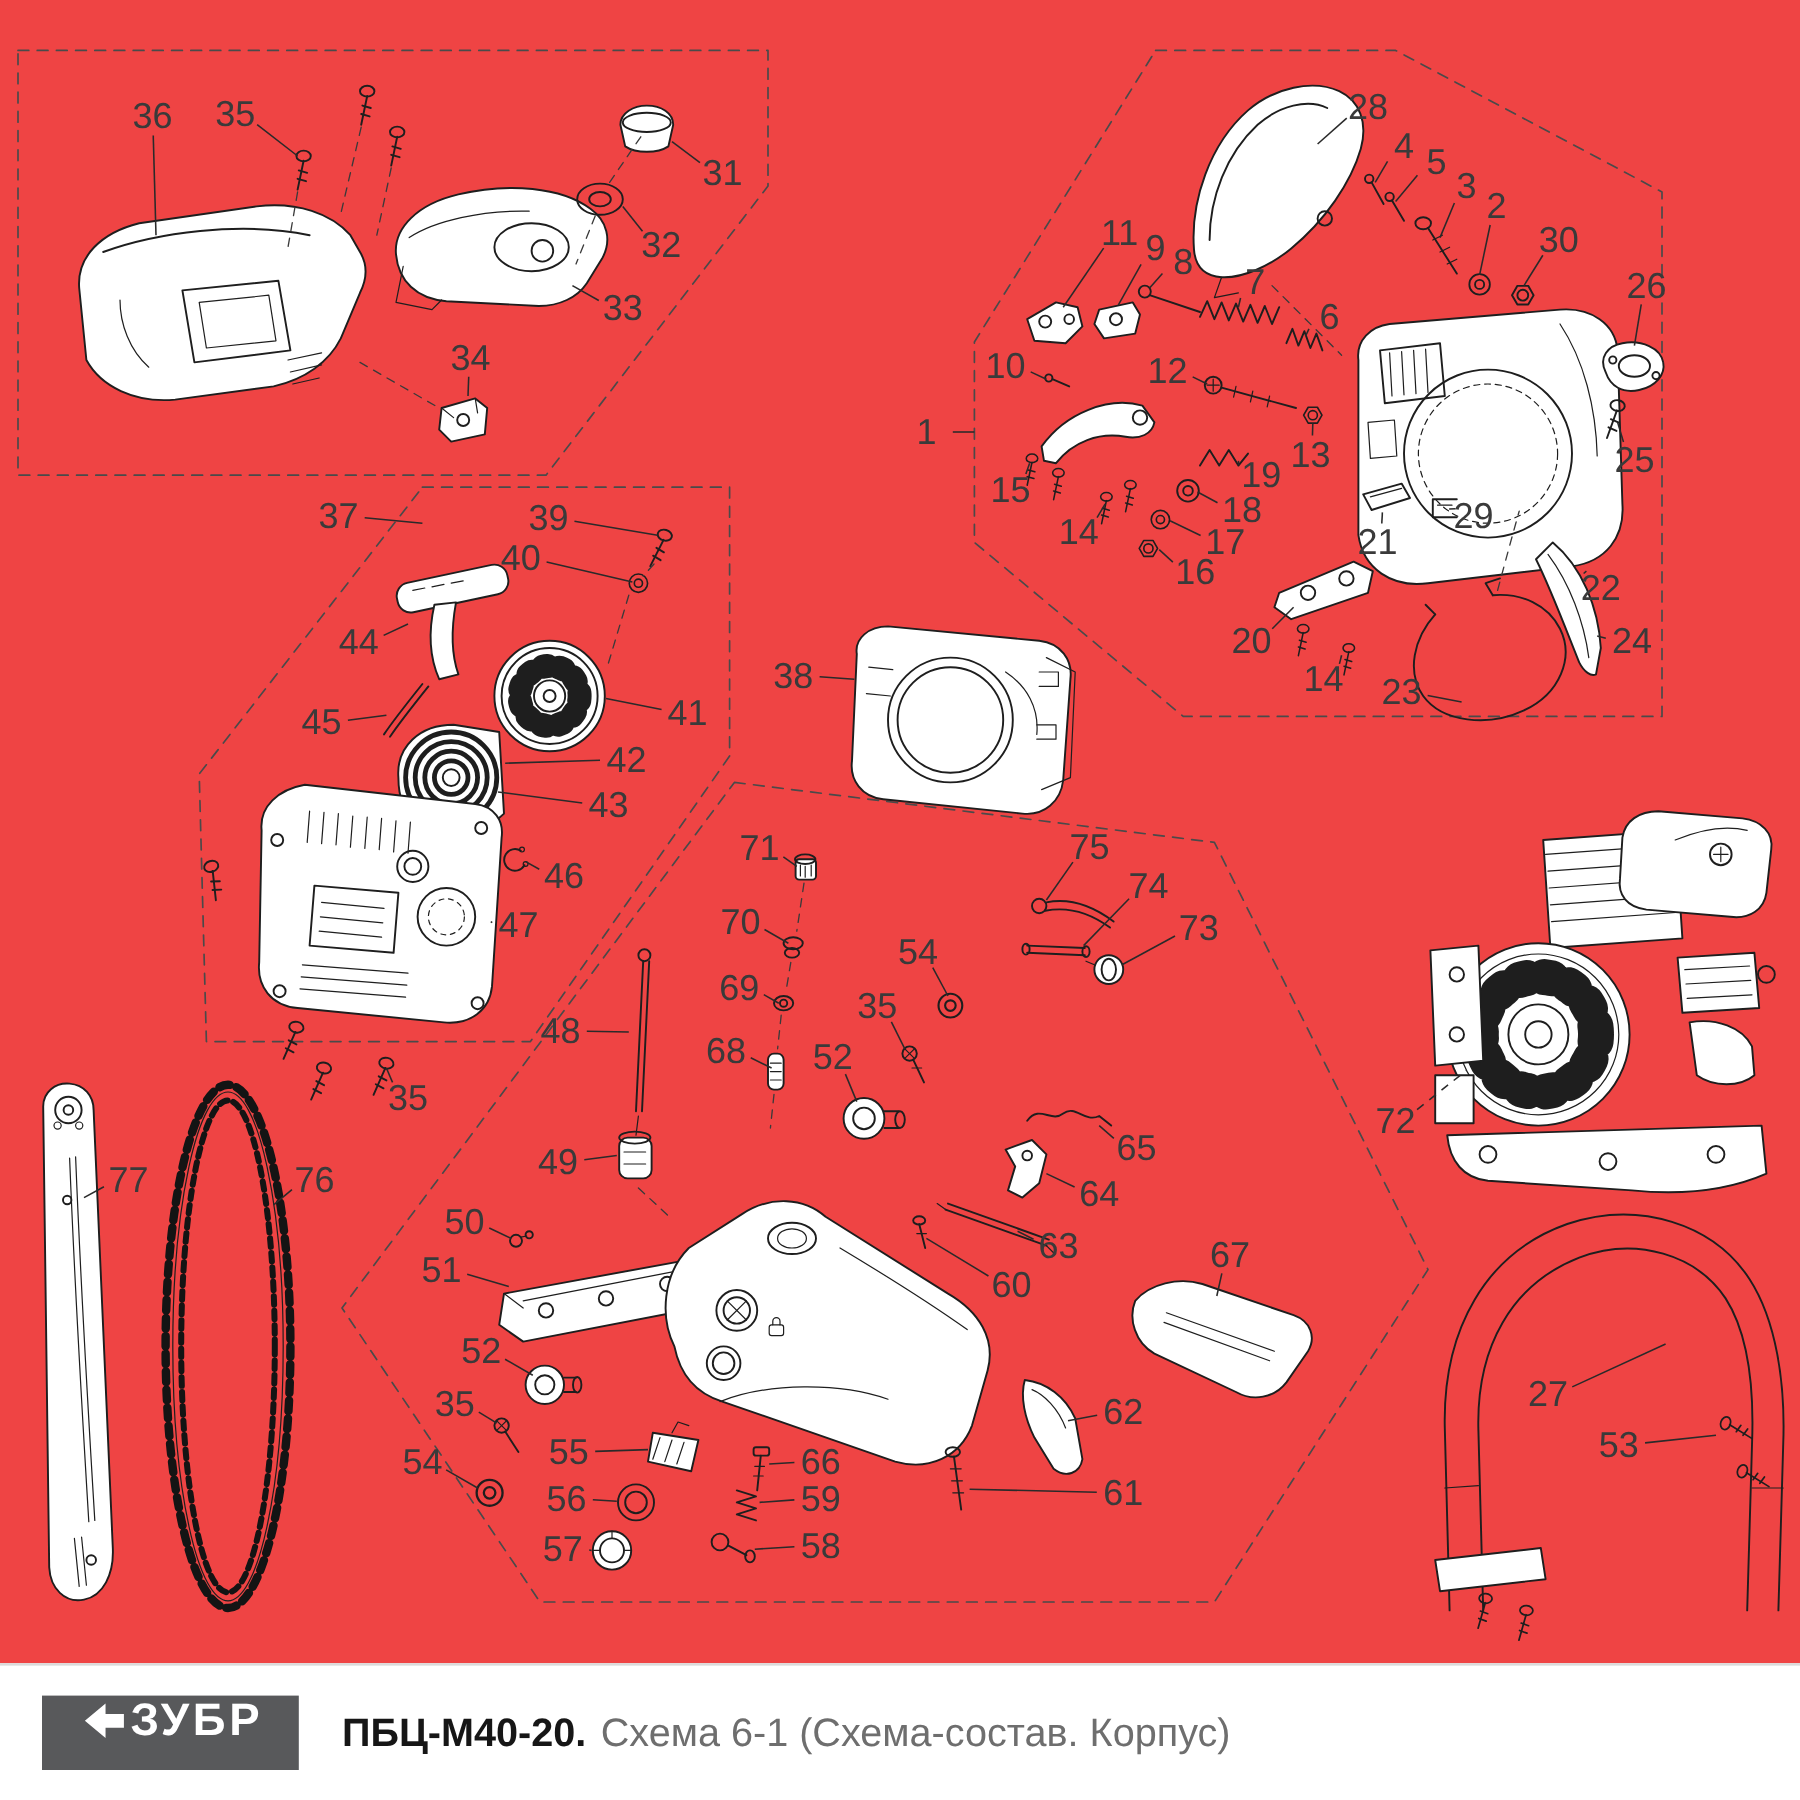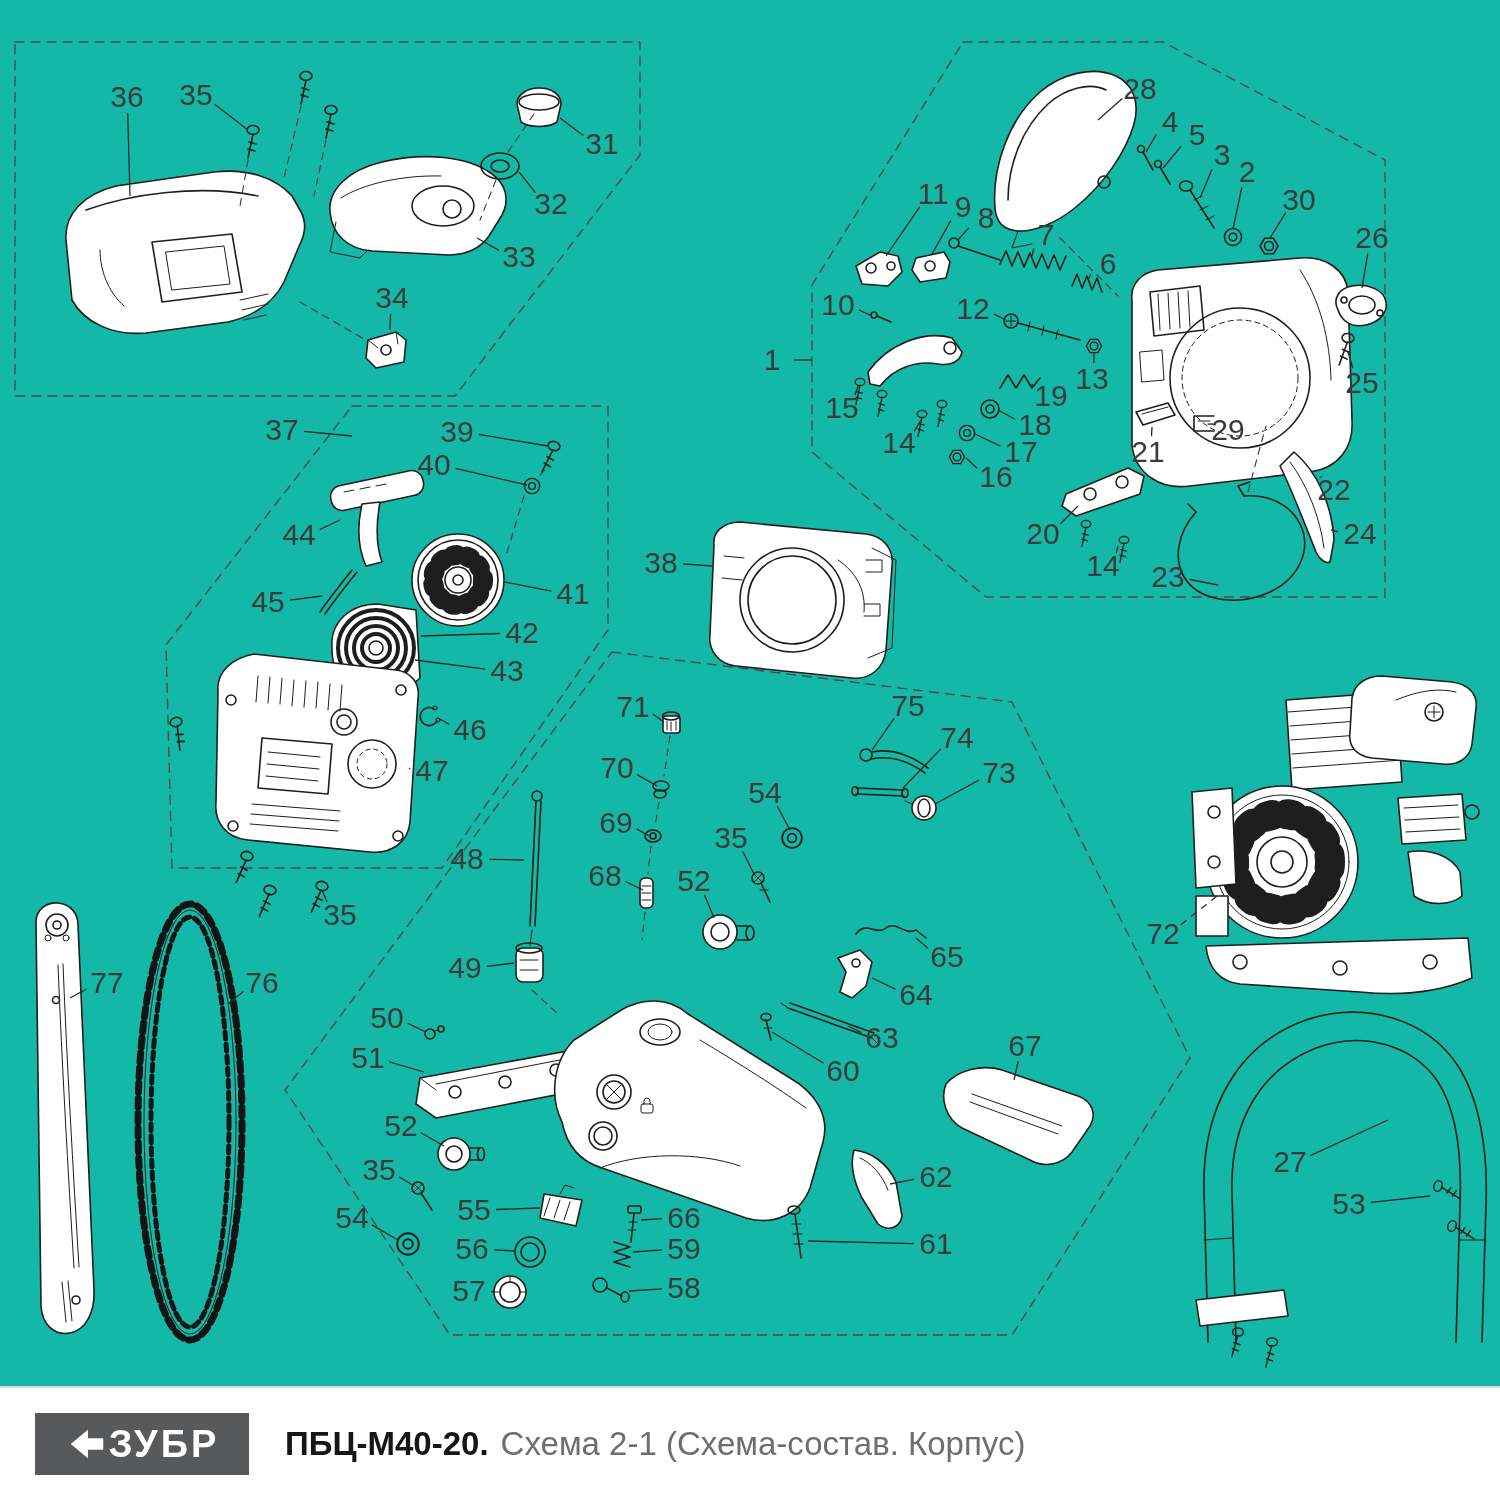--- a/index.html
+++ b/index.html
@@ -1,34 +1,34 @@
 <!DOCTYPE html>
 <html><head>
 <meta charset="utf-8">
 <style>
   html,body{margin:0;padding:0;background:#ffffff;}
-  .page{position:relative;width:1500px;height:1500px;background:#14b8a6;overflow:hidden;
+  .page{position:relative;width:1500px;height:1500px;background:#ef4444;overflow:hidden;
         font-family:"Liberation Sans","DejaVu Sans",sans-serif;}
   #diagram{display:block;}
   .art{fill:none;stroke:#1e1e1e;stroke-width:1.6;stroke-linecap:round;stroke-linejoin:round;}
   .art .w{fill:#ffffff;}
   .art .thin{stroke-width:1;}
   .art .coil{stroke-width:4;}
   .art .dash{stroke-dasharray:7 6;stroke-width:1.1;stroke:#3a3a3a;}
   .art .groupbox{fill:none;stroke:#4a4a4a;stroke-width:1.4;stroke-dasharray:9 7;}
   .art .fins{stroke-width:30;stroke-dasharray:6 15;}
   .art .fins-sm{stroke-width:20;stroke-dasharray:4 10;}
   .art .chain-o{stroke:#141414;stroke-width:7;stroke-dasharray:9 6;}
   .art .chain-i{stroke:#141414;stroke-width:5;stroke-dasharray:7 5;}
   .leader{stroke:#2a2a2a;stroke-width:1.3;}
   .leader.dashed{stroke-dasharray:7 6;}
   .callout{font-family:"Liberation Sans","DejaVu Sans",sans-serif;font-size:30px;fill:#3a3a3a;text-anchor:middle;}
   .footer{position:absolute;left:0;top:1386px;width:1500px;height:114px;box-sizing:border-box;
           border-top:2px solid #dadada;display:flex;align-items:center;gap:36px;padding-left:35px;background:#fff;}
-  .logo{width:214px;height:62px;background:#58595b;display:flex;align-items:center;justify-content:center;flex:0 0 auto;}
+  .logo{width:214px;height:62px;background:#58595b;display:flex;align-items:flex-start;justify-content:center;flex:0 0 auto;}
   .logo-text{color:#fff;font-weight:bold;font-size:38px;letter-spacing:3px;}
   .title-line{font-size:33px;color:#6e6e6e;white-space:nowrap;}
   .model{color:#161616;font-weight:bold;margin-right:12px;}
 </style>
 </head>
 <body>
 
 <div class="page">
 
 <svg id="diagram" width="1500" height="1386" viewBox="0 0 1500 1386">
@@ -607,17 +607,17 @@
 </svg>
 
 <div class="footer">
   <div class="logo" style="background: rgb(88, 89, 91);">
     <svg class="logo-mark" width="44" height="42" viewBox="0 0 46 42">
       <path d="M6,21 L24,6 L24,15 L40,15 L40,27 L24,27 L24,36 Z" fill="#ffffff"></path>
     </svg>
     <span class="logo-text">ЗУБР</span>
   </div>
   <div class="title-line">
-    <span class="model">ПБЦ-М40-20.</span><span class="subtitle">Схема 2-1 (Схема-состав. Корпус)</span>
+    <span class="model">ПБЦ-М40-20.</span><span class="subtitle">Схема 6-1 (Схема-состав. Корпус)</span>
   </div>
 </div>
 
 </div>
 
 </body></html>

